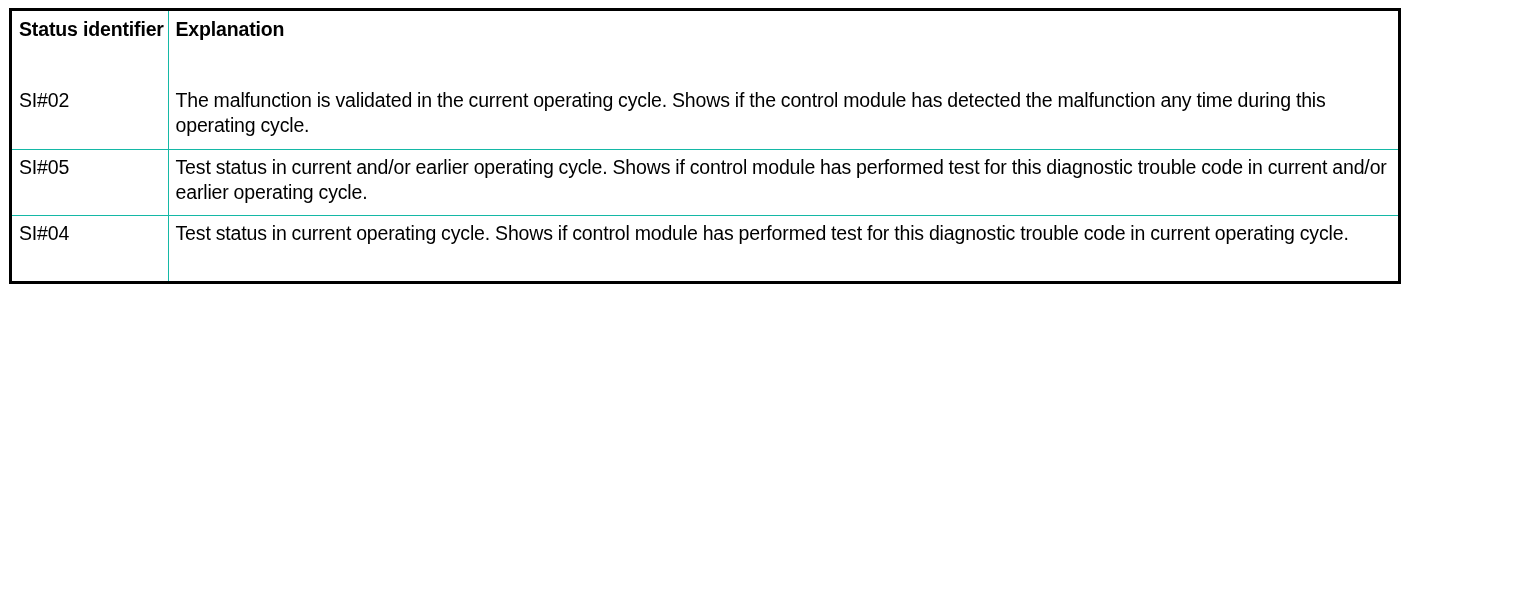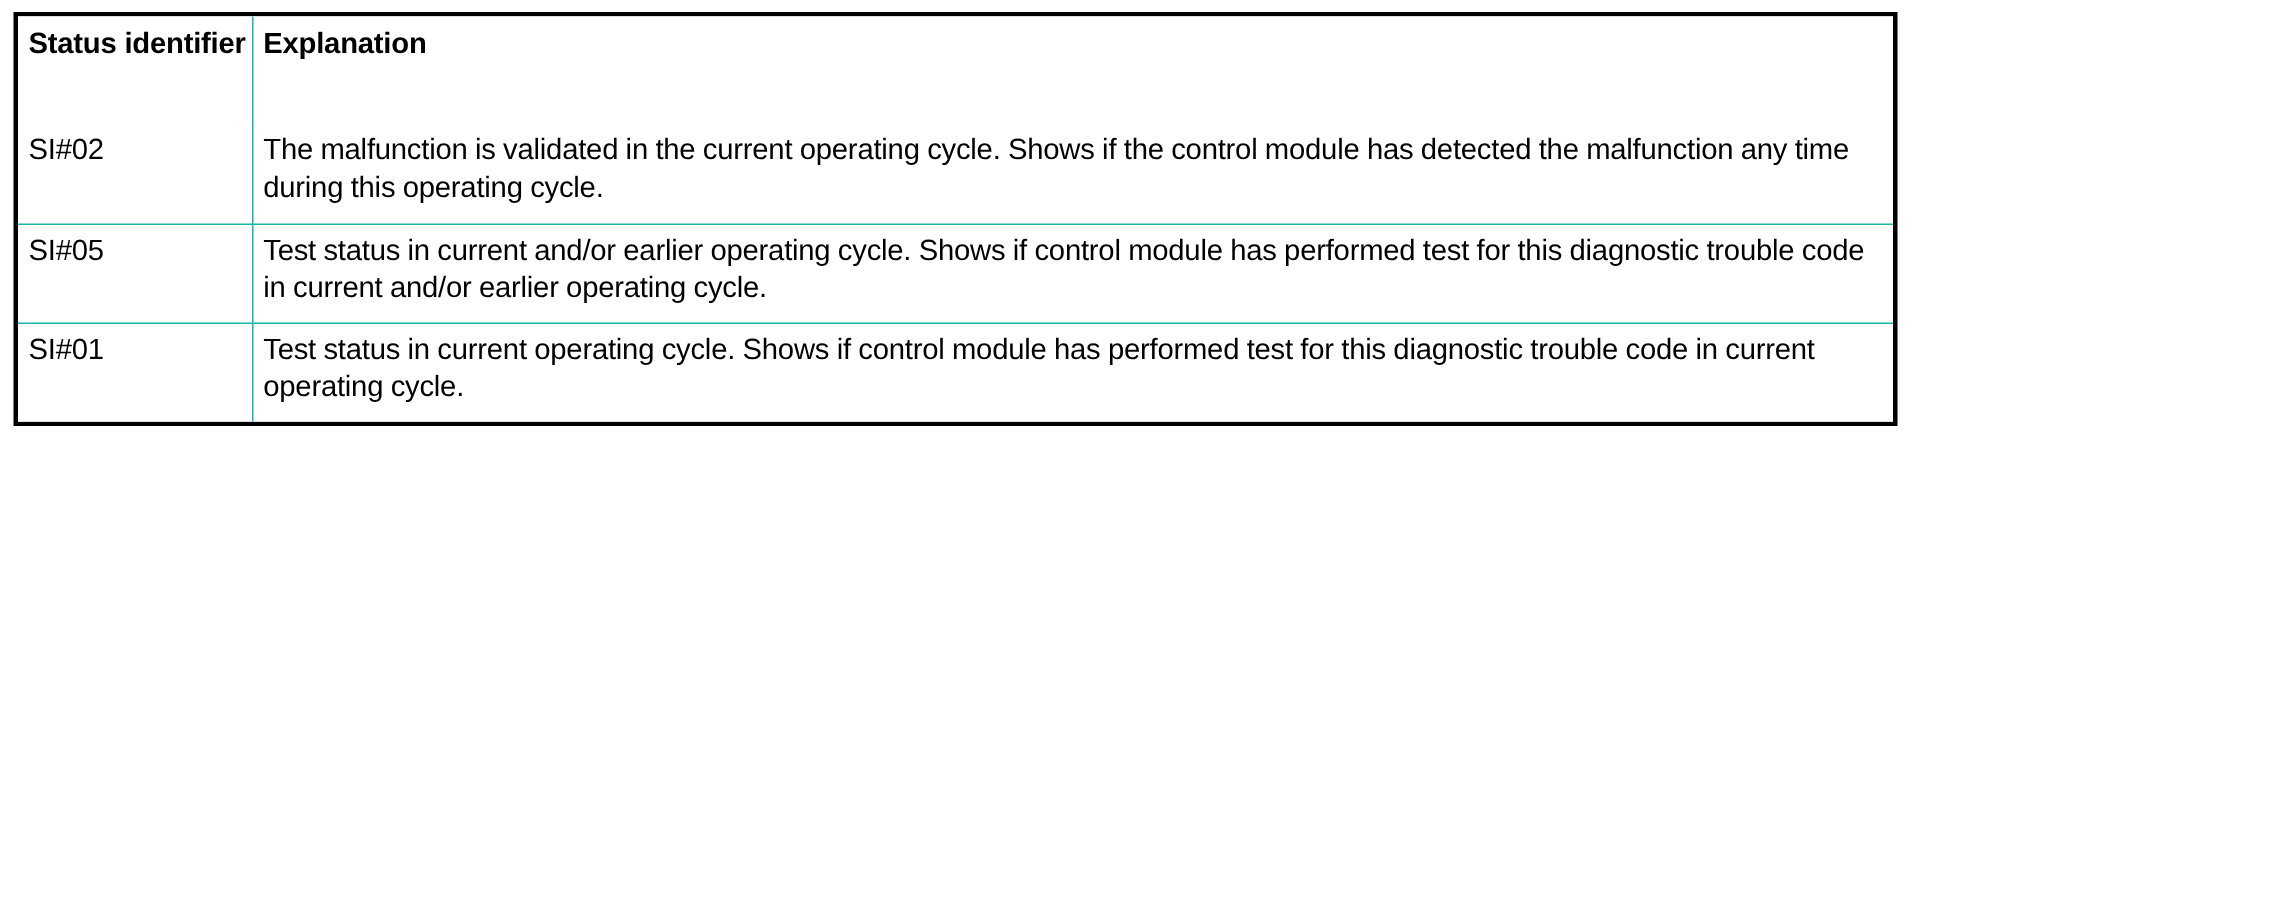--- a/index.html
+++ b/index.html
@@ -22,21 +22,21 @@
     width: 1520px;
     height: 604px;
     background: #ffffff;
     box-sizing: border-box;
   }
 
   #status-table-wrap {
     position: absolute;
     left: 9px;
     top: 8px;
-    width: 1256px;
+    width: 1392px;
     box-sizing: border-box;
     border: 3px solid #000000;
     background: #ffffff;
   }
 
   table.status-table {
     width: 100%;
     border-collapse: collapse;
     table-layout: fixed;
     background: #ffffff;
@@ -111,21 +111,21 @@
 
 
 
         <tr class="row-2line">
           <td class="cell-id">SI#05</td>
           <td class="cell-expl">Test status in current and/or earlier operating cycle. Shows if control module has performed test for this diagnostic trouble code in current and/or earlier operating cycle.</td>
         </tr>
 
 
         <tr class="row-2line">
-          <td class="cell-id">SI#01</td>
+          <td class="cell-id">SI#04</td>
           <td class="cell-expl">Test status in current operating cycle. Shows if control module has performed test for this diagnostic trouble code in current operating cycle.</td>
         </tr>
 
 
       </tbody>
     </table>
   </div>
 
 </div>
 

